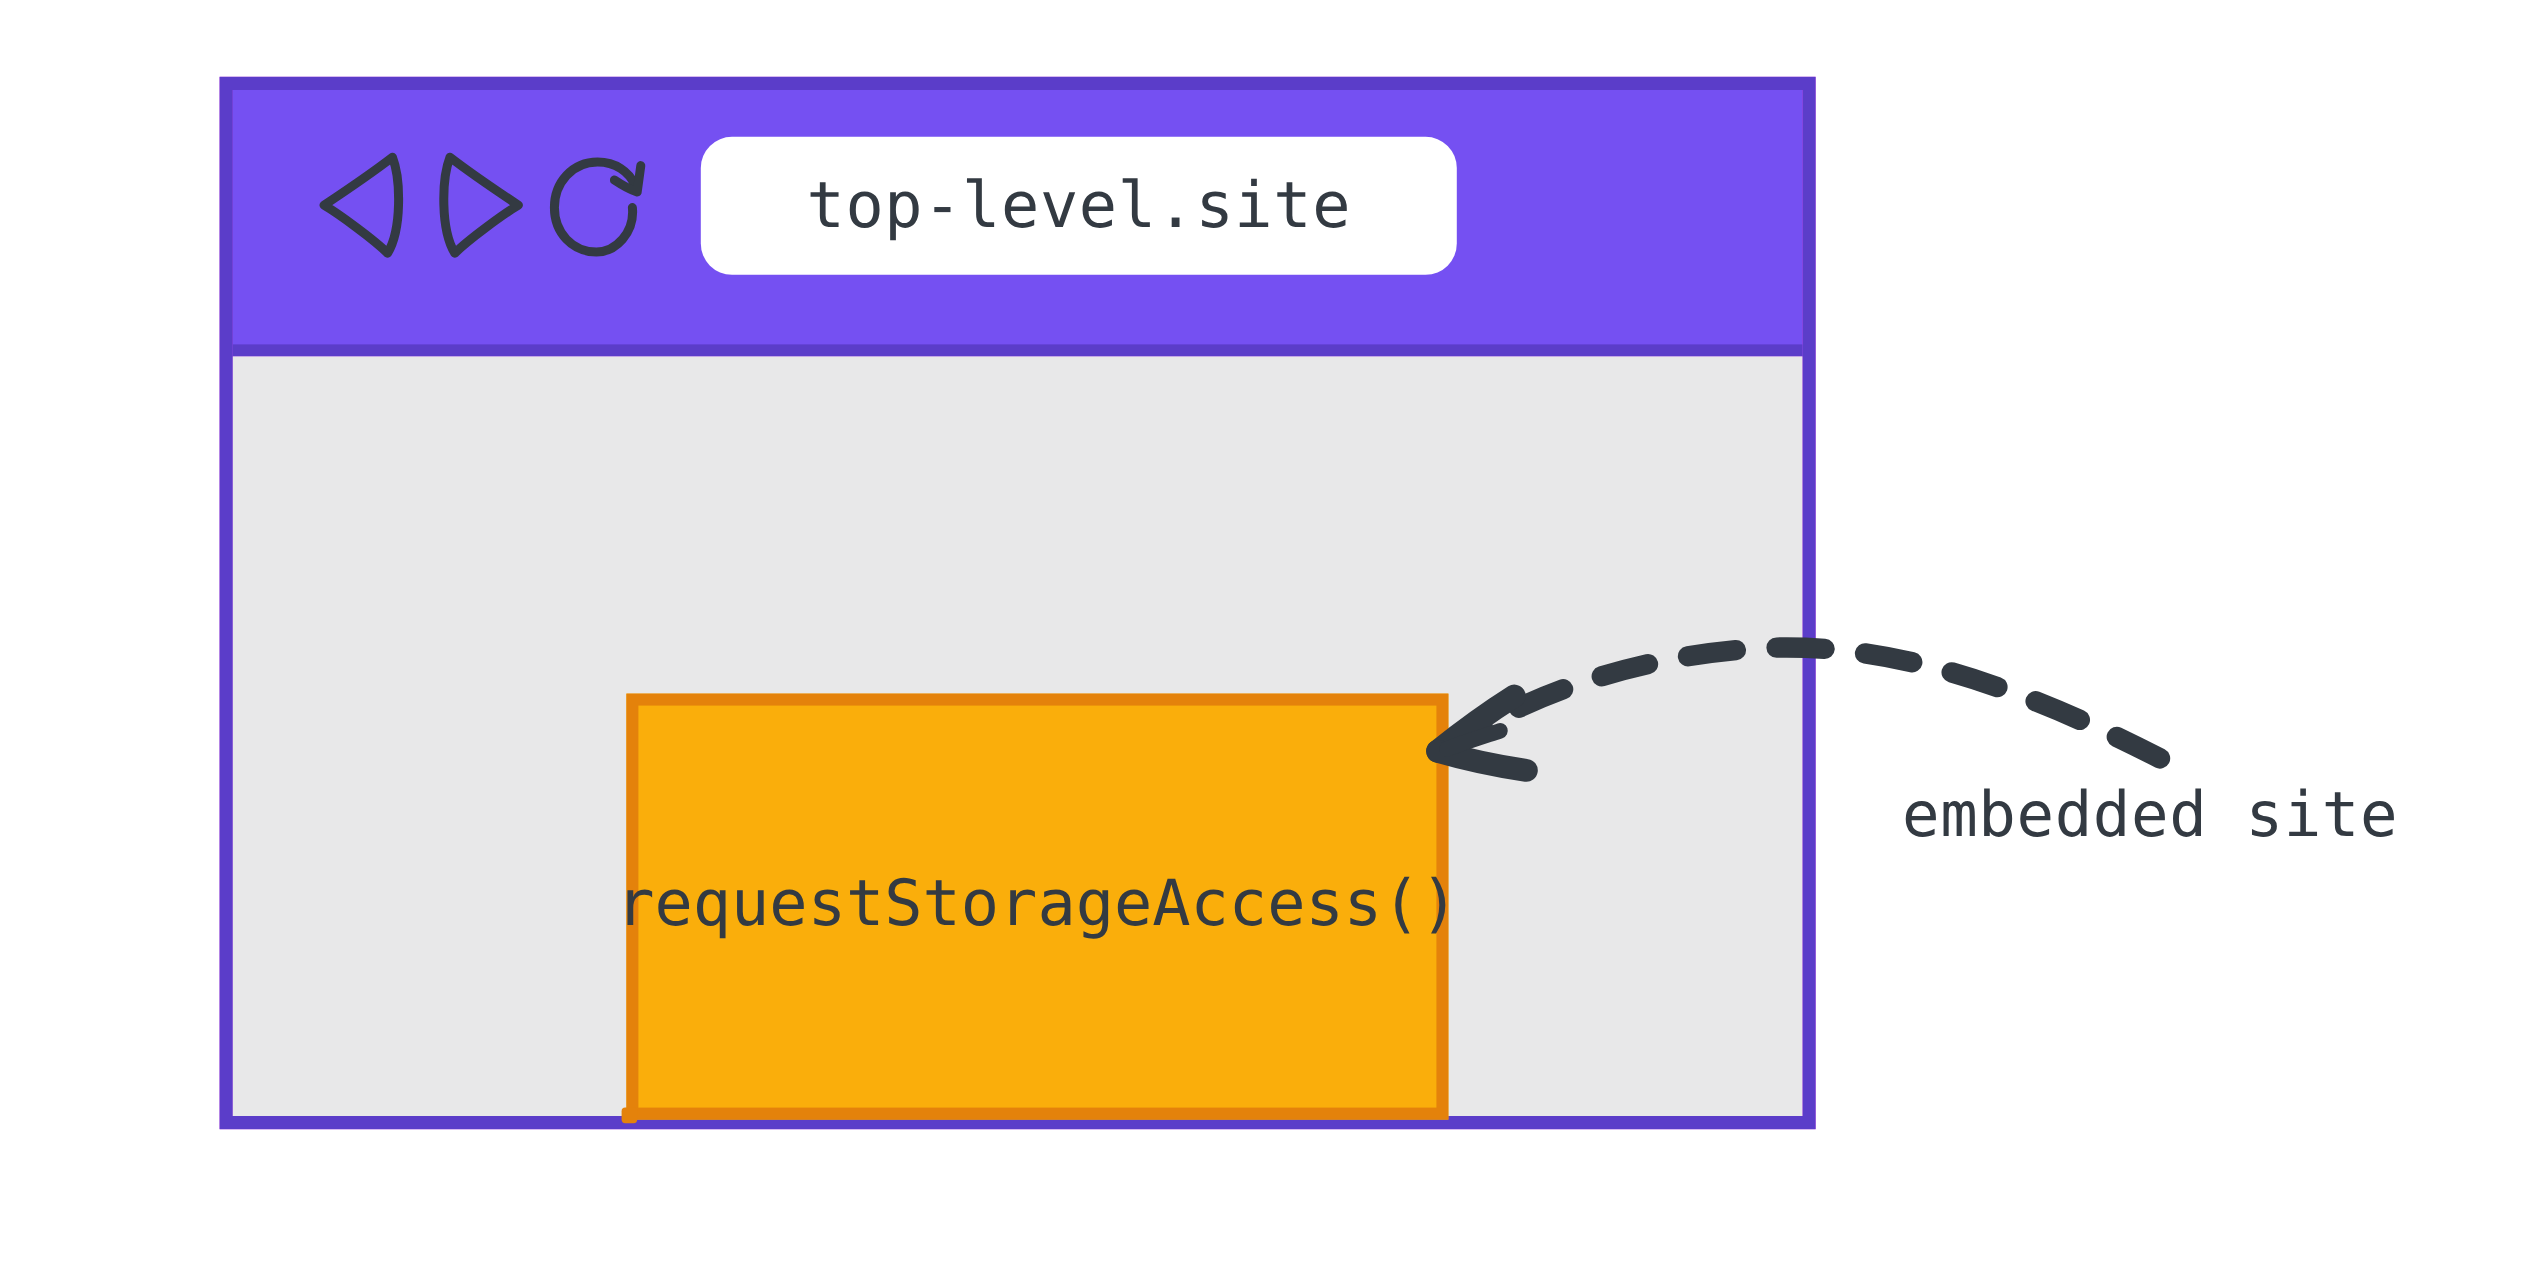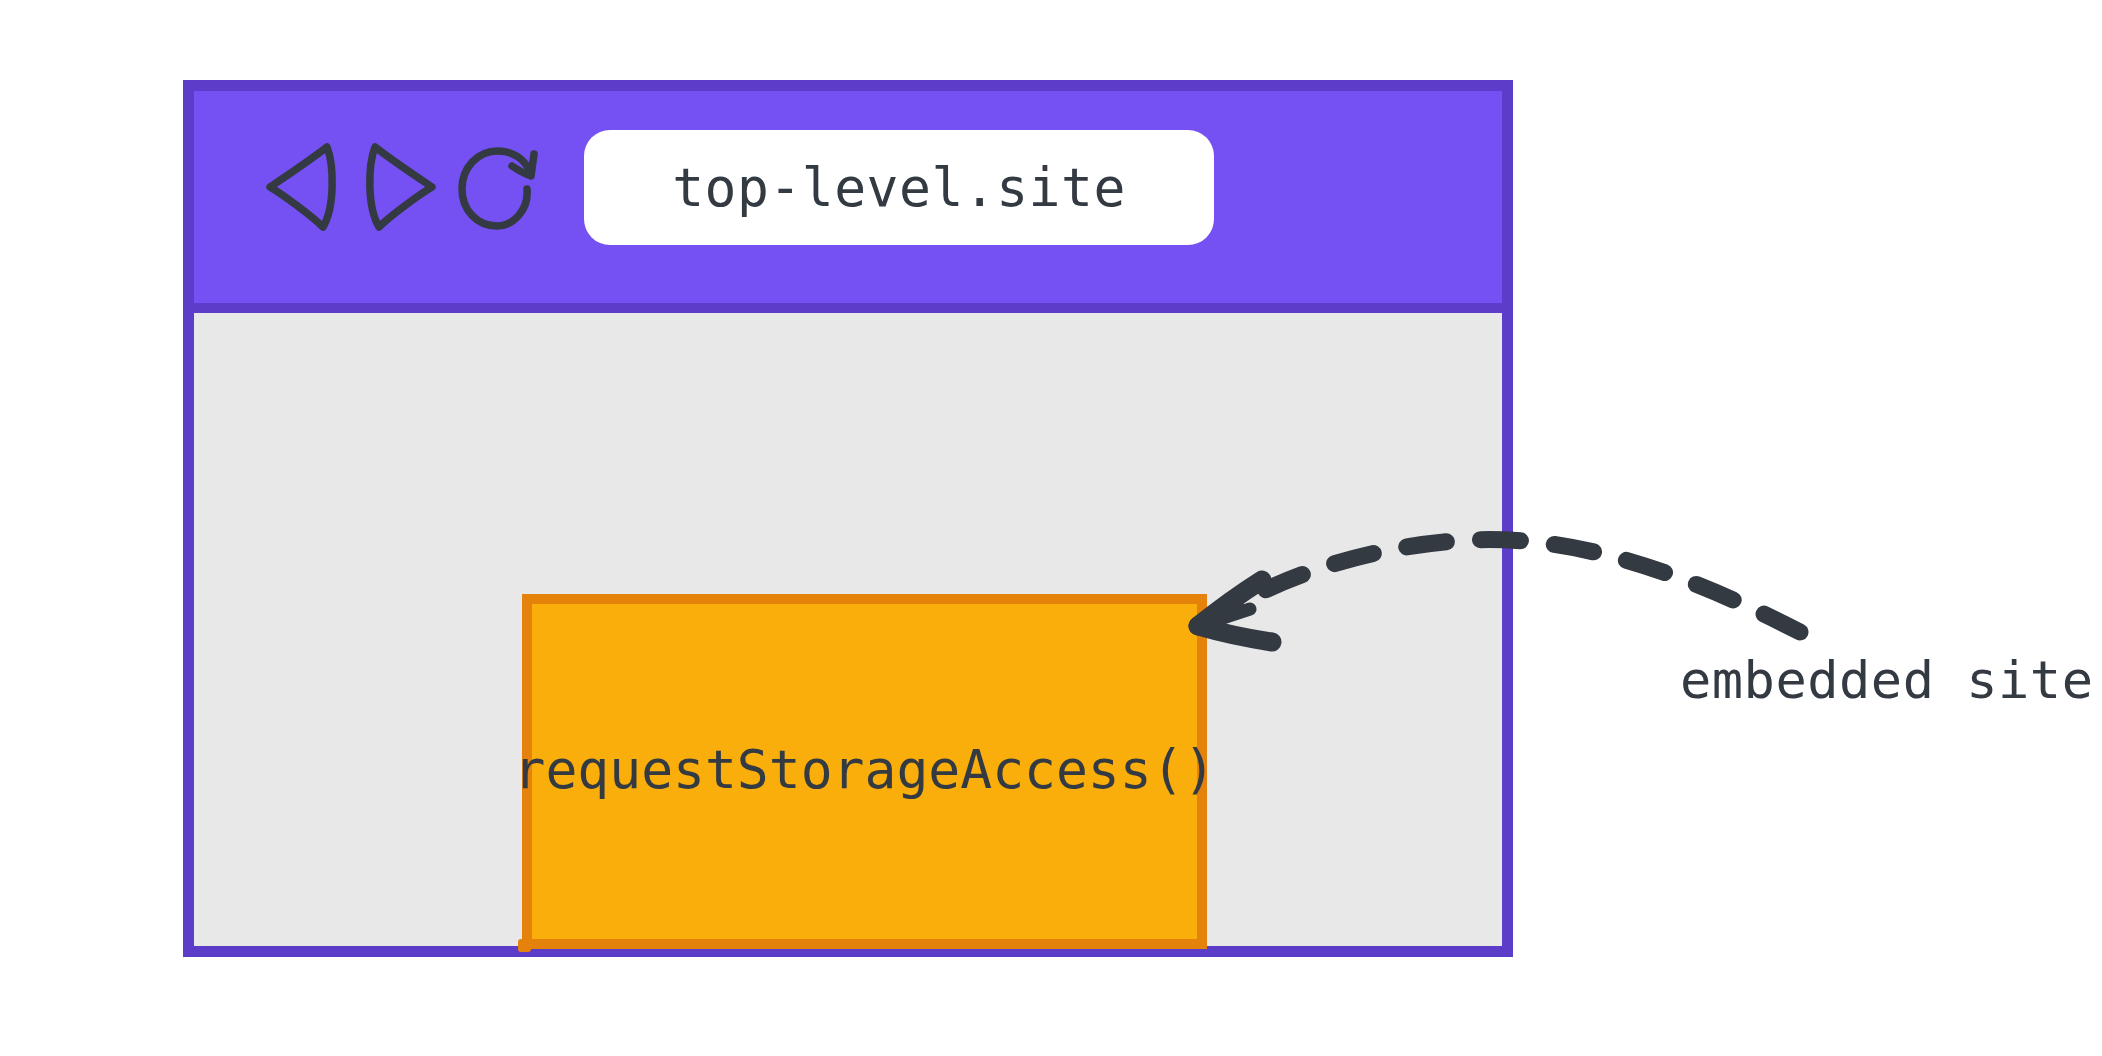--- a/index.html
+++ b/index.html
@@ -27,21 +27,20 @@
   
   .browser-window {
     position: absolute;
     left: 183px;
     top: 64px;
     width: 1330px;
     height: 877px;
     box-sizing: border-box;
     border: 11px solid #5B3DC9;
     background: #d946ef;
-    margin-top: 16px;
   }
 
   .browser-toolbar {
     position: absolute;
     left: 0;
     top: 0;
     right: 0;
     height: 222px;
     background: #7550F2;
     border-bottom: 10px solid #5B3DC9;
@@ -134,21 +133,21 @@
   .annotation-layer {
     position: absolute;
     left: 0;
     top: 0;
     width: 2102px;
     height: 1056px;
     pointer-events: none;
   }
   .annotation-text {
     position: absolute;
-    left: 1680px;
+    left: 1585px;
     top: 650px;
     font-family: "DejaVu Sans Mono", "Liberation Mono", monospace;
     font-size: 52px;
     color: #333A42;
     white-space: nowrap;
     letter-spacing: 0.5px;
   }
 </style>
 </head>
 <body>

